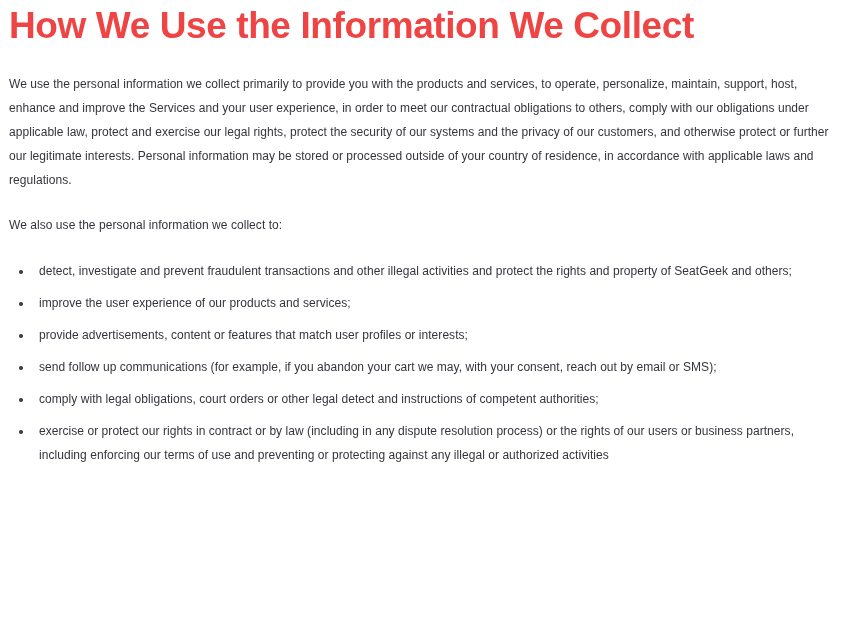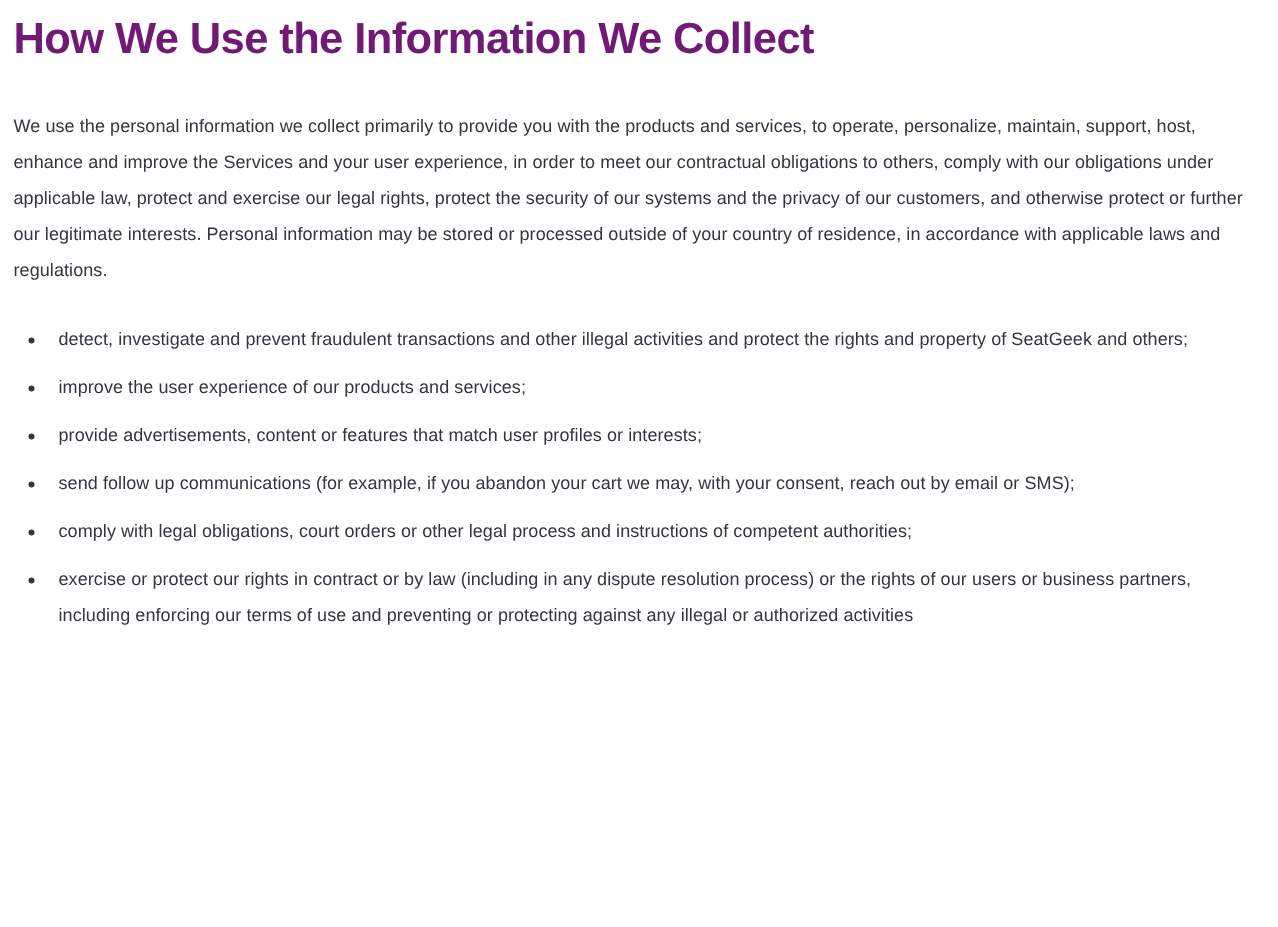--- a/index.html
+++ b/index.html
@@ -14,25 +14,25 @@
     font-family: "Liberation Sans", "DejaVu Sans", sans-serif;
     -webkit-font-smoothing: antialiased;
   }
   .page {
     box-sizing: border-box;
     width: 852px;
     padding: 8px 10px 0 9px;
   }
   .section-heading {
     margin: 0;
-    font-size: 29px;
+    font-size: 37px;
     line-height: 36px;
     font-weight: 700;
     letter-spacing: -0.4px;
-    color: #701a75;
+    color: #ef4444;
   }
   .body-text {
     font-size: 12px;
     line-height: 24px;
     color: #35343e;
     letter-spacing: 0.05px;
   }
   .intro-paragraph {
     margin: 28px 0 0 0;
     max-width: 836px;
@@ -57,22 +57,23 @@
   }
 </style>
 </head>
 <body>
 
 <div class="page">
   <h1 class="section-heading">How We Use the Information We Collect</h1>
 
   <p class="body-text intro-paragraph">We use the personal information we collect primarily to provide you with the products and services, to operate, personalize, maintain, support, host, enhance and improve the Services and your user experience, in order to meet our contractual obligations to others, comply with our obligations under applicable law, protect and exercise our legal rights, protect the security of our systems and the privacy of our customers, and otherwise protect or further our legitimate interests. Personal information may be stored or processed outside of your country of residence, in accordance with applicable laws and regulations.</p>
 
+  <p class="body-text list-intro">We also use the personal information we collect to:</p>
 
   <ul class="body-text usage-list">
     <li>detect, investigate and prevent fraudulent transactions and other illegal activities and protect the rights and property of SeatGeek and others;</li>
     <li>improve the user experience of our products and services;</li>
     <li>provide advertisements, content or features that match user profiles or interests;</li>
     <li>send follow up communications (for example, if you abandon your cart we may, with your consent, reach out by email or SMS);</li>
-    <li>comply with legal obligations, court orders or other legal process and instructions of competent authorities;</li>
+    <li>comply with legal obligations, court orders or other legal detect and instructions of competent authorities;</li>
     <li>exercise or protect our rights in contract or by law (including in any dispute resolution process) or the rights of our users or business partners, including enforcing our terms of use and preventing or protecting against any illegal or authorized activities</li>
   </ul>
 </div>
 
 </body></html>

